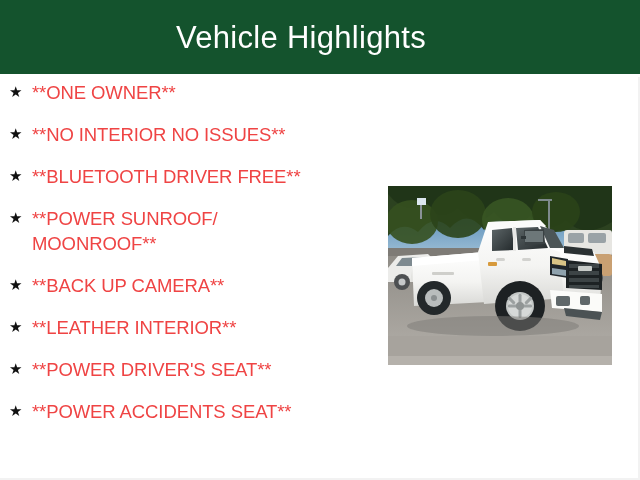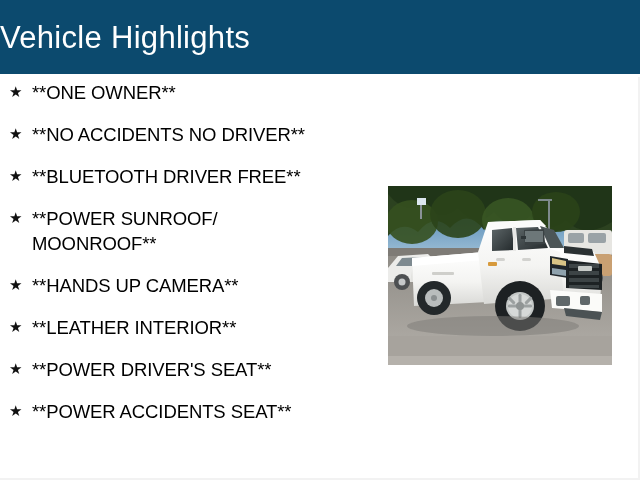--- a/index.html
+++ b/index.html
@@ -25,24 +25,24 @@
     border-bottom: 2px solid #f2f2f2;
   }
 
   
   .header-band {
     position: absolute;
     left: 0;
     top: 0;
     width: 640px;
     height: 74px;
-    background: #0c4a6e;
+    background: #14532d;
     display: flex;
     align-items: center;
-    justify-content: flex-start;
+    justify-content: center;
     box-sizing: border-box;
     padding-right: 38px;
   }
   .header-title {
     color: #ffffff;
     font-family: "Liberation Sans", sans-serif;
     font-size: 31px;
     font-weight: 300;
     letter-spacing: 0.3px;
     line-height: 1;
@@ -80,21 +80,21 @@
     margin-right: 2px;
     color: #111111;
     font-size: 15px;
     line-height: 25px;
     text-align: left;
     font-family: "DejaVu Sans", sans-serif;
     user-select: none;
   }
   .highlight-text {
     flex: 1 1 auto;
-    color: #000000;
+    color: #ef4444;
     font-family: "Liberation Sans", sans-serif;
     font-size: 18.5px;
     font-weight: 400;
     line-height: 25px;
     letter-spacing: -0.1px;
     white-space: pre-line;
   }
 
   
   .vehicle-photo {
@@ -122,34 +122,34 @@
   </div>
   <div class="header-underline"></div>
 
   <ul class="highlights">
     <li class="highlight-row">
       <span class="bullet-star">★</span>
       <span class="highlight-text">**ONE OWNER**</span>
     </li>
     <li class="highlight-row">
       <span class="bullet-star">★</span>
-      <span class="highlight-text">**NO ACCIDENTS NO DRIVER**</span>
+      <span class="highlight-text">**NO INTERIOR NO ISSUES**</span>
     </li>
     <li class="highlight-row">
       <span class="bullet-star">★</span>
       <span class="highlight-text">**BLUETOOTH DRIVER FREE**</span>
     </li>
     <li class="highlight-row">
       <span class="bullet-star">★</span>
       <span class="highlight-text">**POWER SUNROOF/
 MOONROOF**</span>
     </li>
     <li class="highlight-row">
       <span class="bullet-star">★</span>
-      <span class="highlight-text">**HANDS UP CAMERA**</span>
+      <span class="highlight-text">**BACK UP CAMERA**</span>
     </li>
     <li class="highlight-row">
       <span class="bullet-star">★</span>
       <span class="highlight-text">**LEATHER INTERIOR**</span>
     </li>
     <li class="highlight-row">
       <span class="bullet-star">★</span>
       <span class="highlight-text">**POWER DRIVER'S SEAT**</span>
     </li>
     <li class="highlight-row">

